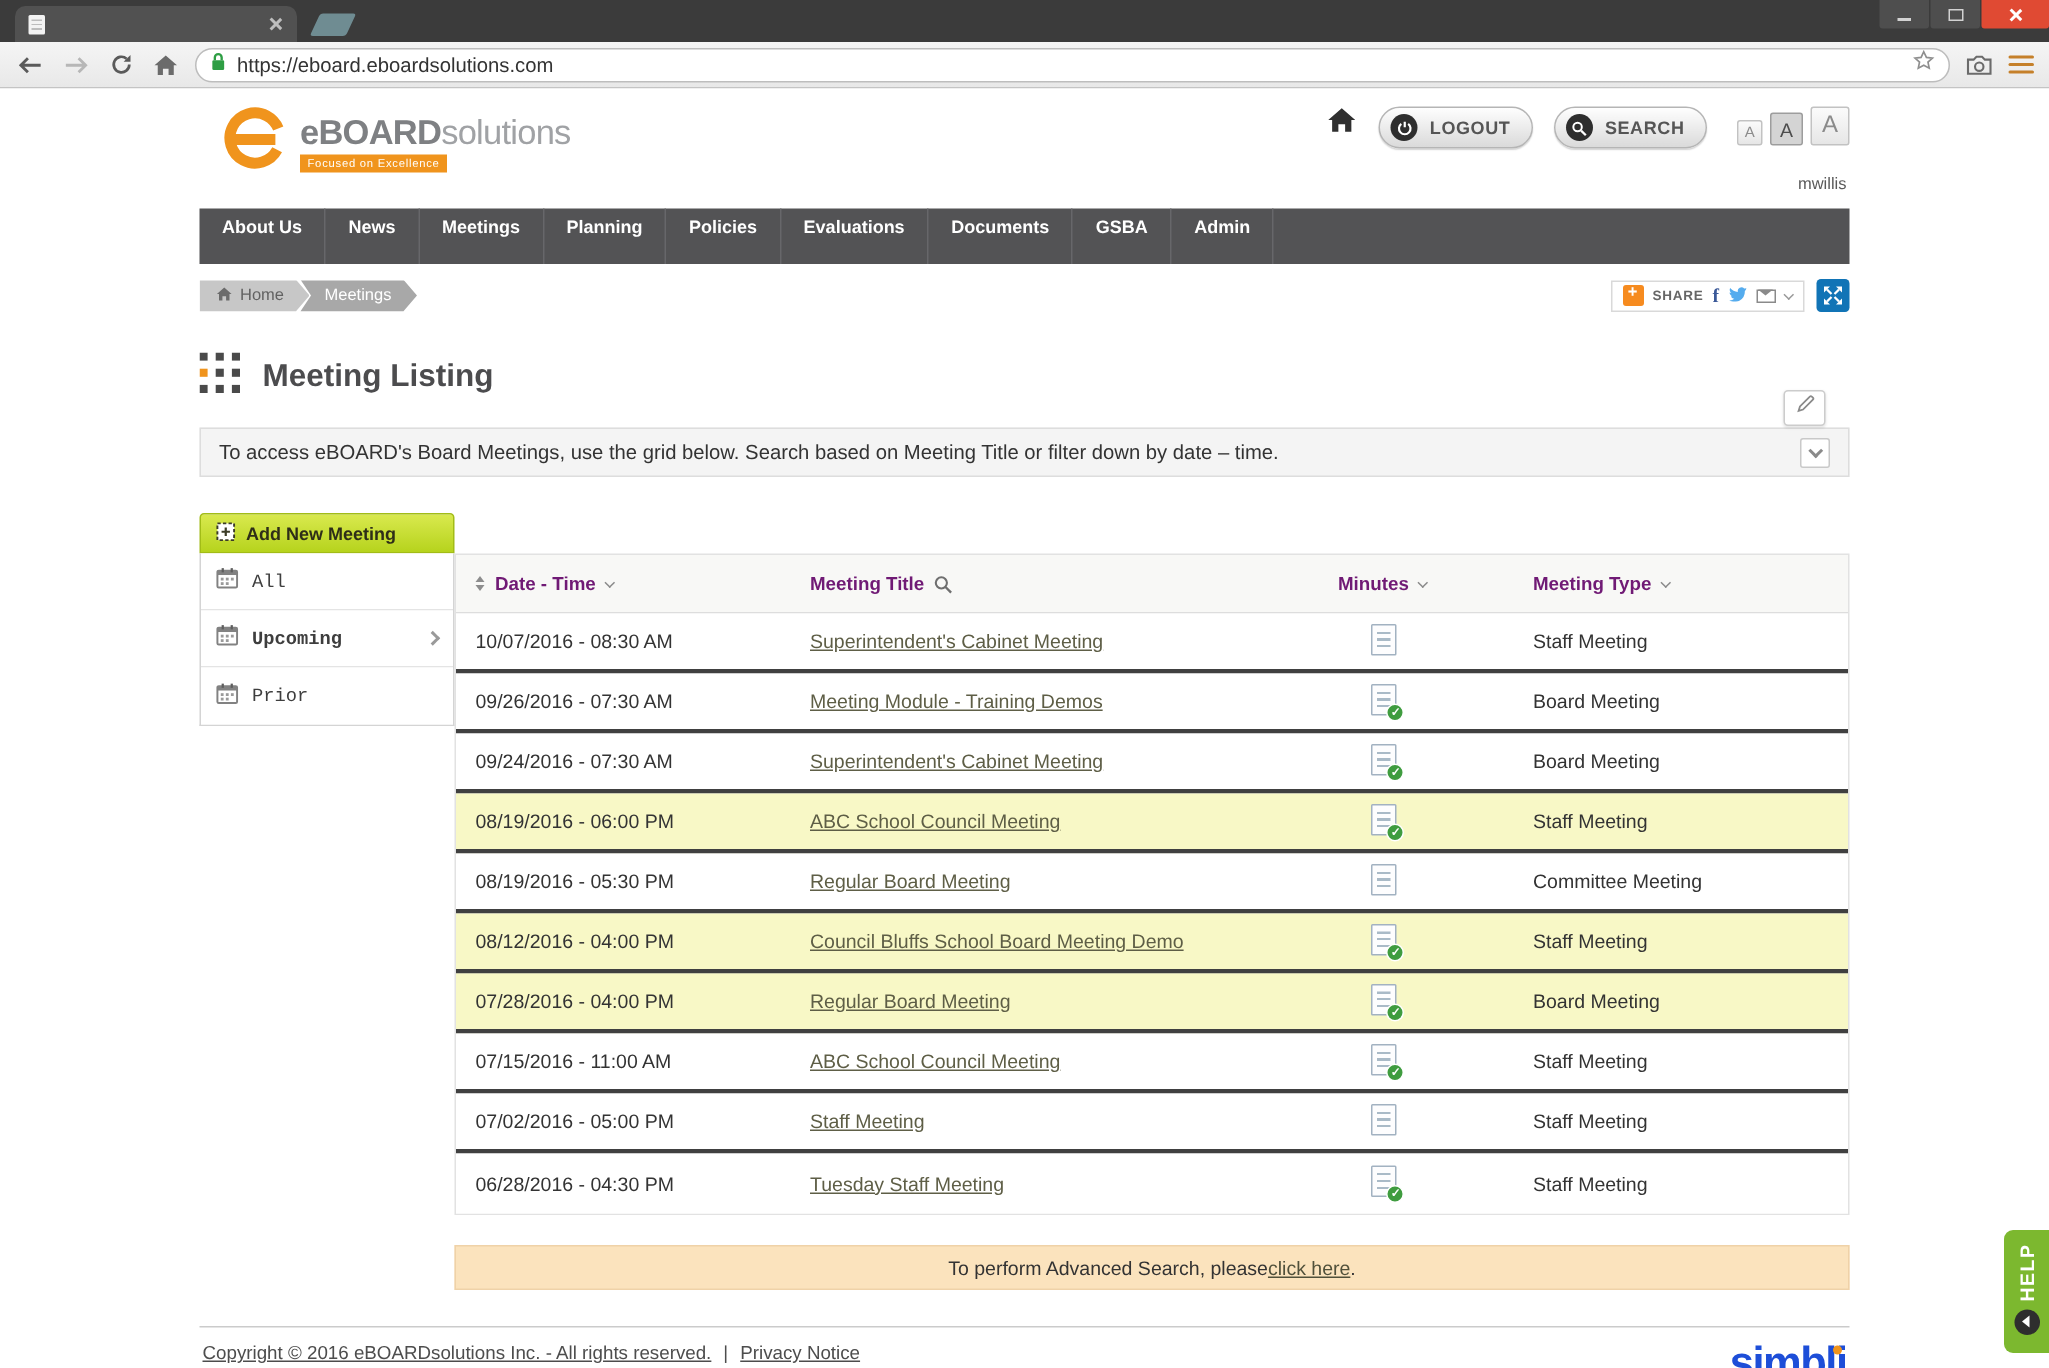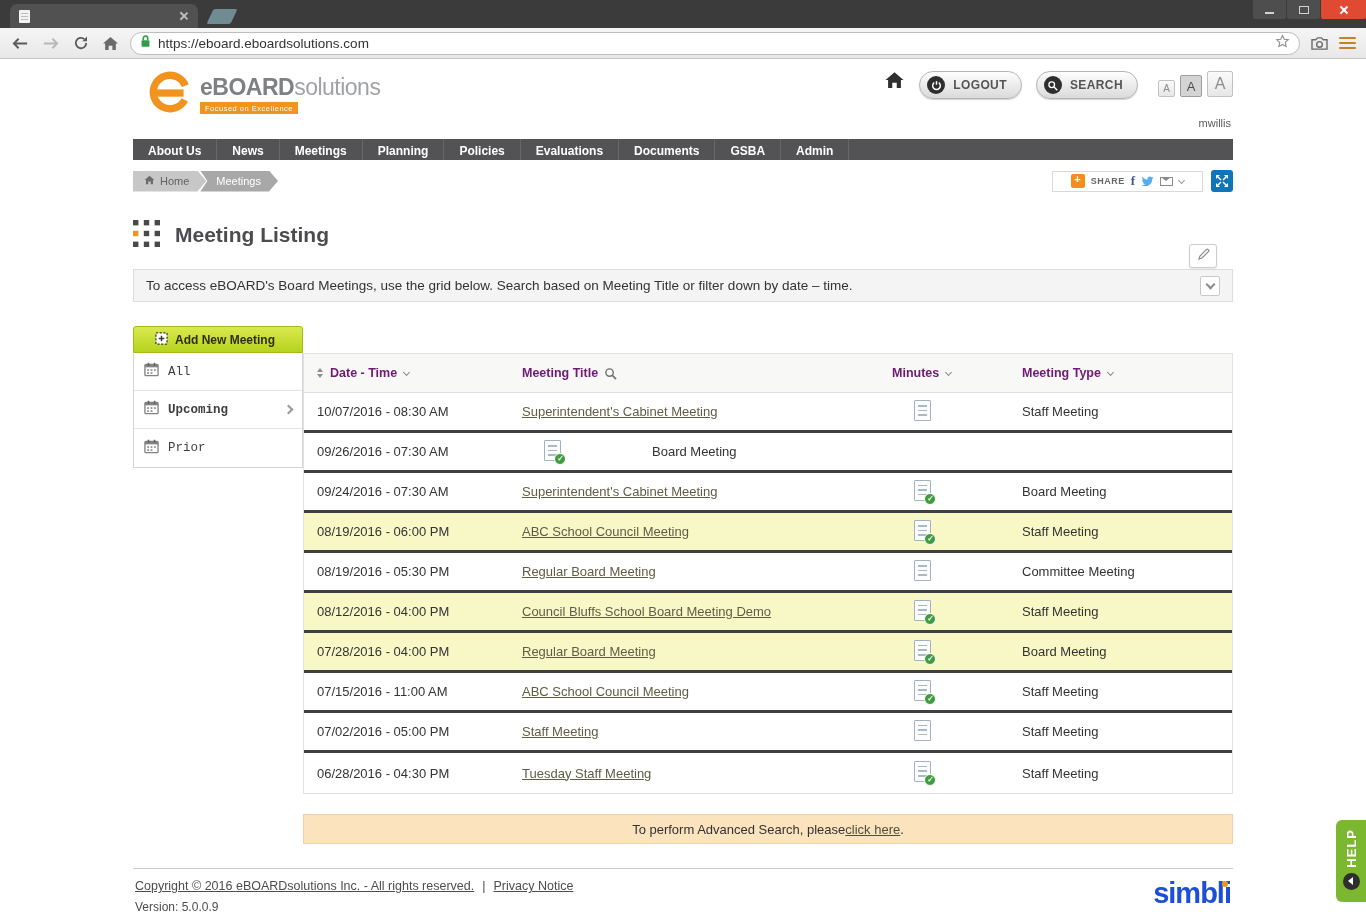--- a/index.html
+++ b/index.html
@@ -56,33 +56,33 @@
   .hbtn-circle { width:18px; height:18px; border-radius:50%; background:#2e2e2e; display:flex;
     align-items:center; justify-content:center; }
   .fs-group { display:flex; align-items:flex-end; gap:5px; margin-left:6px; }
   .fs-btn { border:1px solid #c2c2c2; background:linear-gradient(#fbfbfb,#e6e6e6); color:#8b8b8b;
     display:flex; align-items:center; justify-content:center; cursor:pointer; border-radius:2px; }
   .fs-s { width:17px; height:17px; font-size:10px; }
   .fs-m { width:22px; height:22px; font-size:13px; background:#d4d4d4; border-color:#9d9d9d; color:#4d4d4d; }
   .fs-l { width:26px; height:26px; font-size:16px; }
   .user-name { position:absolute; right:2px; top:58px; font-size:11px; color:#5a5a5a; }
 
-  .main-nav { display:flex; background:#535355; height:21px; }
+  .main-nav { display:flex; background:#535355; height:37px; }
   .nav-item { line-height:25px; padding:0 15px; color:#fff; font-size:12px; font-weight:bold;
     border-right:1px solid #67676a; cursor:pointer; }
 
   .crumb-row { margin-top:9px; display:flex; align-items:center; height:24px; }
   .crumb { height:21px; display:flex; align-items:center; gap:5px; font-size:11px; padding:0 17px 0 11px; cursor:pointer; }
   .crumb-home { background:#c7c7c7; color:#626262;
     clip-path:polygon(0 0,calc(100% - 9px) 0,100% 50%,calc(100% - 9px) 100%,0 100%); }
   .crumb-next { background:#a8a8a8; color:#fff; margin-left:-6px; padding-left:16px;
     clip-path:polygon(0 0,calc(100% - 9px) 0,100% 50%,calc(100% - 9px) 100%,0 100%,7px 50%); }
   .crumb-right { margin-left:auto; display:flex; align-items:center; gap:8px; }
   .share-widget { display:flex; align-items:center; gap:6px; border:1px solid #d9d9d9; background:#fff;
-    height:21px; padding:0 18px; cursor:pointer; }
+    height:21px; padding:0 7px; cursor:pointer; }
   .share-plus { width:14px; height:14px; background:#f68b1f; border-radius:2px; position:relative; }
   .share-plus::before { content:"+"; position:absolute; left:3.5px; top:-1px; color:#fff; font-size:11px; font-weight:bold; }
   .share-label { font-size:9px; font-weight:bold; color:#666; letter-spacing:.5px; }
   .share-fb { color:#3b5998; font-weight:bold; font-size:13px; font-family:"Liberation Serif", serif; }
   .share-mail { position:relative; width:13px; height:9px; border:1.3px solid #8a8a8a; background:#fff; }
   .share-mail::before { content:""; position:absolute; left:0; top:-1px; border-left:5.2px solid transparent;
     border-right:5.2px solid transparent; border-top:4.5px solid #8a8a8a; }
   .share-caret { width:5px; height:5px; border-right:1.4px solid #999; border-bottom:1.4px solid #999;
     transform:rotate(45deg); margin-top:-2px; }
   .expand-btn { width:22px; height:22px; background:#1174b6; border-radius:3px; display:flex;
@@ -98,36 +98,36 @@
     align-items:center; padding:0 12px; font-size:13.5px; color:#333; }
   .collapse-btn { margin-left:auto; width:20px; height:20px; background:#fff; border:1px solid #c9c9c9;
     border-radius:2px; display:flex; align-items:center; justify-content:center; cursor:pointer; }
   .chev { width:7px; height:7px; border-right:2px solid #8a8a8a; border-bottom:2px solid #8a8a8a;
     transform:rotate(45deg); margin-top:-3px; display:inline-block; }
   .chev.sm { width:5px; height:5px; border-width:1.6px; margin-left:7px; margin-top:-2px; }
 
   .main { display:flex; margin-top:24px; align-items:flex-start; }
   .sidebar { width:170px; flex:0 0 170px; }
   .side-add { height:27px; background:linear-gradient(#d9e94e,#b6d31d); border:1px solid #a2bc17;
-    display:flex; align-items:center; gap:7px; padding:0 21px; font-size:12px; font-weight:bold;
+    display:flex; align-items:center; gap:7px; padding:0 10px; font-size:12px; font-weight:bold;
     color:#2e2e18; border-radius:3px 3px 0 0; cursor:pointer; }
   .side-list { border:1px solid #d4d4d4; border-top:none; background:#fff; }
   .side-item { height:38px; display:flex; align-items:center; gap:9px; padding:0 10px;
     border-bottom:1px solid #e4e4e4; font-size:12.5px; color:#3e3e3e; cursor:pointer; background:#fff;font-family:Liberation Mono, monospace; }
   .side-item:last-child { border-bottom:none; }
   .side-item.active .side-label { font-weight:bold; }
   .side-chev { margin-left:auto; width:7px; height:7px; border-right:2px solid #9a9a9a;
     border-bottom:2px solid #9a9a9a; transform:rotate(-45deg); }
 
   .grid { flex:1; margin-top:27px; border:1px solid #e2e2e2; }
   .thead { display:flex; background:#f8f8f6; border-bottom:1px solid #ddd; height:39px; align-items:center;
     font-size:12.5px; font-weight:bold; color:#701a75; }
   .th { display:flex; align-items:center; cursor:pointer; }
   .col-date { width:218px; padding-left:13px; }
-  .col-title { flex:1; }
+  .col-title { flex:1;margin-left:18px; }
   .col-min { width:130px; }
   .col-type { width:210px; }
   .sort-stack { display:inline-flex; flex-direction:column; gap:2px; margin-right:7px; }
   .sort-stack i { width:0; height:0; border-left:3.6px solid transparent; border-right:3.6px solid transparent; display:block; }
   .sort-stack .up { border-bottom:4px solid #8d8d8d; }
   .sort-stack .dn { border-top:4px solid #8d8d8d; }
   .mag { margin-left:6px; display:inline-flex; }
 
   .trow { display:flex; height:40px; align-items:center; border-bottom:3px solid #404040;
     font-size:13px; color:#333; background:#fff; }
@@ -479,20 +479,23 @@
     <div class="td col-min">
       <span class="doc">
         <span class="lines"></span>
         
       </span>
     </div>
     <div class="td col-type">Staff Meeting</div>
   </div>
             <div class="trow">
     <div class="td col-date">09/26/2016 - 07:30 AM</div>
+    <div class="td col-title">
+      <a class="mlink">Meeting Module - Training Demos</a>
+    </div>
     <div class="td col-min">
       <span class="doc">
         <span class="lines"></span>
         <span class="badge"></span>
       </span>
     </div>
     <div class="td col-type">Board Meeting</div>
   </div>
             <div class="trow">
     <div class="td col-date">09/24/2016 - 07:30 AM</div>

